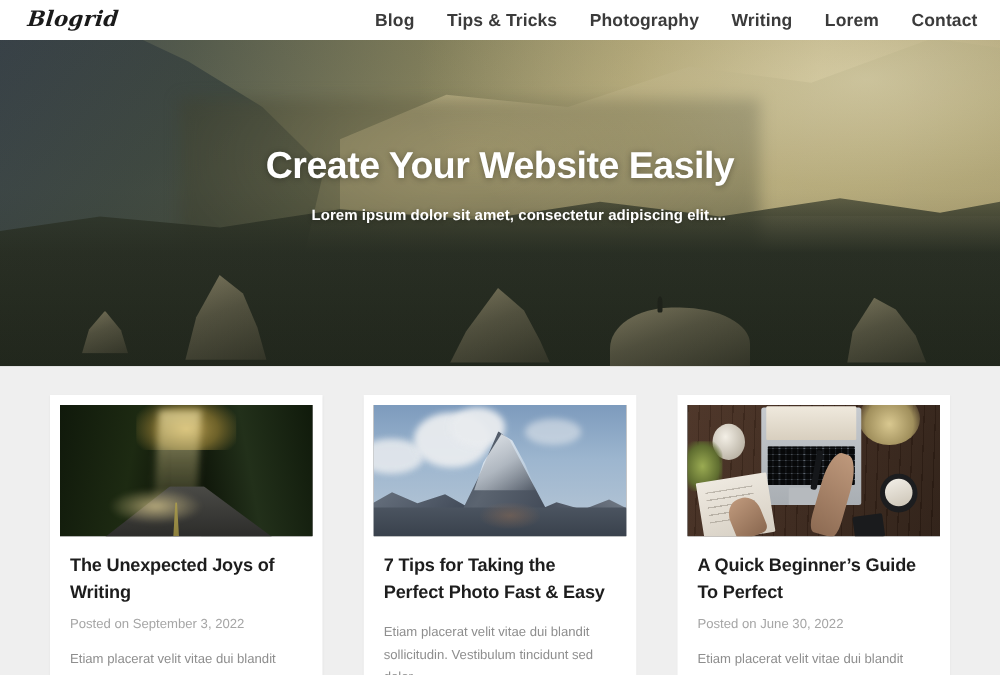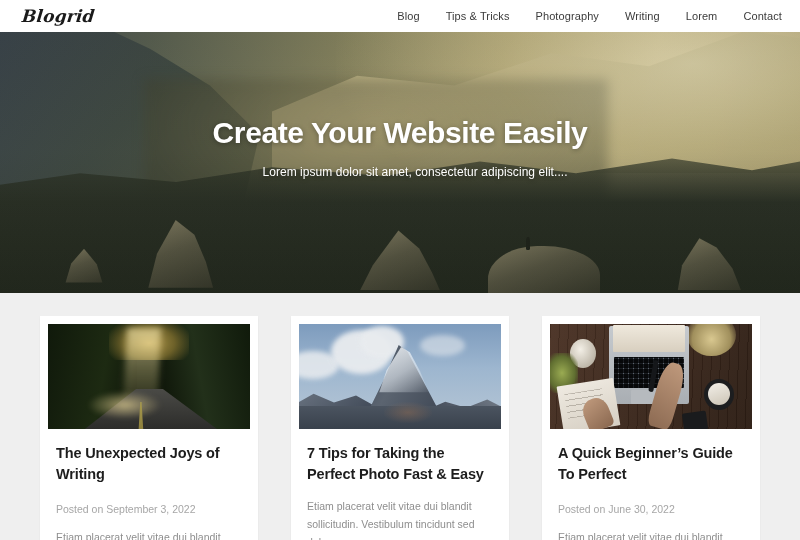--- a/index.html
+++ b/index.html
@@ -18,22 +18,22 @@
   }
   .brand{
     font-family:"DejaVu Serif", serif;
     font-style:italic; font-weight:700;
     font-size:17px; letter-spacing:.2px; color:#1a1a1a;
     transform:skewX(-6deg);
     text-decoration:none; line-height:1;
   }
   .nav{ display:flex; align-items:center; gap:0; }
   .nav a{
-    font-size:11px; color:#3b3b3b; text-decoration:none;
-    padding:0 13px; letter-spacing:.1px; white-space:nowrap;
+    font-size:14px; color:#3b3b3b; text-decoration:none;
+    padding:0 13px; letter-spacing:.1px; white-space:nowrap;font-weight:bold;
   }
   .nav a:last-child{ padding-right:0; }
 
   
   .hero{
     position:relative; width:100%; height:261px; overflow:hidden;
     display:flex; flex-direction:column; align-items:center; justify-content:center;
   }
   .hero-photo{ position:absolute; inset:0; overflow:hidden; }
   
@@ -92,39 +92,39 @@
   .hero-veil{
     position:absolute; inset:0;
     background:linear-gradient(180deg, rgba(30,34,26,.12) 0%, rgba(30,34,26,.06) 46%, rgba(20,24,16,.22) 100%);
   }
   .hero-inner{ position:relative; z-index:3; text-align:center; width:100%; padding-bottom:30px; }
   .hero-title{
     font-size:30px; font-weight:700; color:#ffffff; line-height:1.1;
     letter-spacing:-.4px; text-shadow:0 1px 5px rgba(0,0,0,.32);
   }
   .hero-sub{
-    margin-top:16px; font-size:12px; color:#ffffff; font-weight:400;
+    margin-top:16px; font-size:12px; color:#ffffff; font-weight:700;
     letter-spacing:.05px; text-shadow:0 1px 4px rgba(0,0,0,.38);padding-left:30px;
   }
 
   
   .posts{
     display:flex; gap:33px; padding:23px 40px 0 40px; align-items:flex-start;
   }
   .card{
     flex:1 1 0; min-width:0; background:#ffffff; padding:8px 8px 0 8px;
     box-shadow:0 1px 2px rgba(0,0,0,.05);
   }
   .card-thumb{ width:100%; height:105px; position:relative; overflow:hidden; background:#222; }
   .card-body{ padding:14px 8px 14px 8px; }
   .card-title{
     font-size:14.5px; font-weight:700; color:#1d1d1d; line-height:1.42;
     letter-spacing:-.15px;
   }
-  .card-meta{ margin-top:19px; font-size:10.5px; color:#a6a6a6; }
+  .card-meta{ margin-top:9px; font-size:10.5px; color:#a6a6a6; }
   .card-excerpt{ margin-top:13px; font-size:10.5px; color:#8e8e8e; line-height:1.72; }
 
   
   .t1-bg{position:absolute;inset:0;background:linear-gradient(180deg,#17200f 0%,#0d1408 100%);}
   .t1-ltrees{position:absolute;left:0;top:0;width:44%;height:100%;
     background:linear-gradient(100deg,#10190b 0%,#1d2a12 60%,#0c1207 100%);}
   .t1-rtrees{position:absolute;right:0;top:0;width:44%;height:100%;
     background:linear-gradient(260deg,#101a0b 0%,#22301a 55%,#0b1106 100%);}
   .t1-canopy{position:absolute;left:30%;top:-6%;width:40%;height:40%;
     background:radial-gradient(ellipse at 50% 60%, #b59a4d 0%, #6d6129 45%, rgba(30,36,16,0) 78%);}

